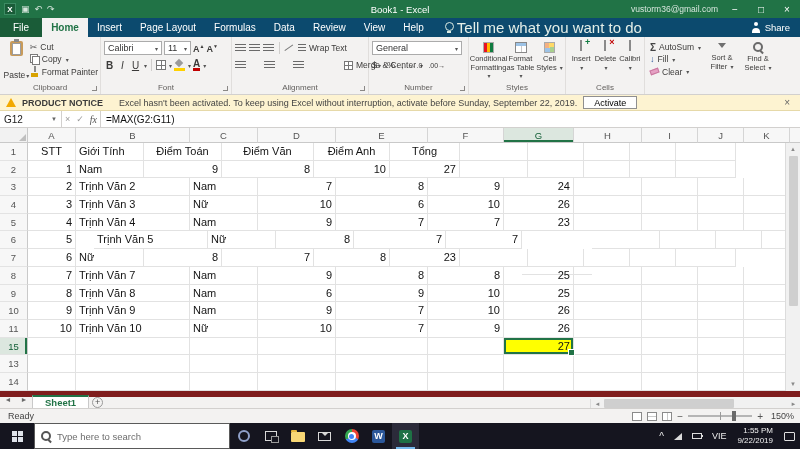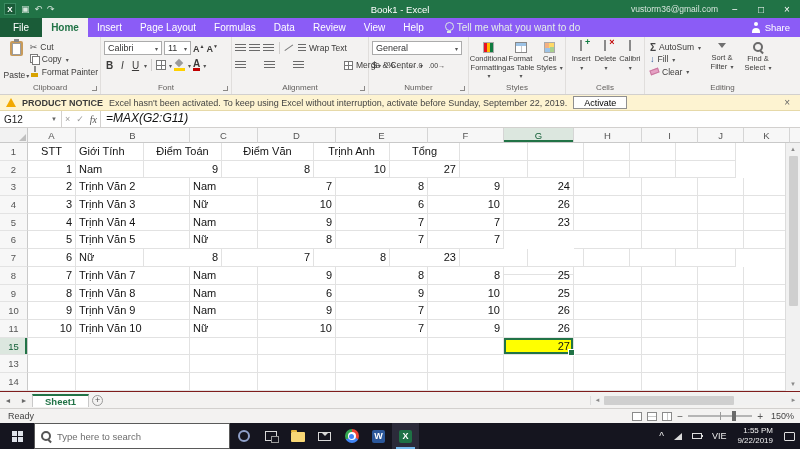--- a/index.html
+++ b/index.html
@@ -10,26 +10,26 @@
   .titlebar{height:18px;background:#217346;color:#fff;display:flex;align-items:center;position:relative;flex:none;}
   .tb-left{display:flex;align-items:center;gap:5px;padding-left:4px;z-index:2;}
   .xl-logo{width:12px;height:12px;background:#1a5c38;border:1px solid #3d8b63;color:#fff;font-size:8px;font-weight:bold;display:flex;align-items:center;justify-content:center;}
   .qat{font-size:9px;color:#d7e6dd;cursor:default;}
   .tb-title{position:absolute;left:0;right:0;text-align:center;font-size:9.5px;color:#fff;}
   .tb-right{margin-left:auto;display:flex;align-items:center;gap:8px;padding-right:4px;z-index:2;}
   .tb-email{font-size:8.5px;color:#d7e6dd;}
   .winbtn{font-size:10px;width:18px;text-align:center;color:#fff;}
 
   
-  .ribbontabs{height:19px;background:#8b5cf6;display:flex;align-items:stretch;flex:none;}
+  .ribbontabs{height:19px;background:#0c4a6e;display:flex;align-items:stretch;flex:none;}
   .filetab{padding:0 13px;line-height:19px;font-size:10px;color:#fff;background:#1a5c38;}
   .rtabs{display:flex;}
   .rtab{padding:0 9px;line-height:19px;font-size:10px;color:#fff;white-space:nowrap;}
   .rtab.active{background:#f3f2f1;color:#217346;font-weight:bold;}
-  .tellme{margin-left:12px;display:flex;align-items:center;gap:4px;color:#e4efe8;font-size:10px;white-space:nowrap;}
+  .tellme{margin-left:12px;display:flex;align-items:center;gap:4px;color:#e4efe8;font-size:15px;white-space:nowrap;}
   .sharebtn{margin-left:auto;display:flex;align-items:center;gap:4px;color:#fff;font-size:9.5px;padding-right:10px;}
 
   
   .ribbon{height:58px;background:#f3f2f1;border-bottom:1px solid #d2d0ce;display:flex;flex:none;overflow:hidden;}
   .grp{position:relative;border-right:1px solid #e0dedc;padding:2px 2px 13px 3px;flex:none;}
   .grp-l{position:absolute;bottom:0;left:0;right:0;height:12px;text-align:center;font-size:8px;color:#605e5c;line-height:11px;}
   .launch{position:absolute;right:3px;bottom:3px;width:5px;height:5px;border-right:1px solid #8a8886;border-bottom:1px solid #8a8886;}
   .dd{font-size:6px;color:#555;margin-left:1px;}
   .sbtn{display:flex;align-items:center;gap:3px;font-size:8.5px;color:#3b3a39;height:13px;white-space:nowrap;}
   .frow{display:flex;align-items:center;gap:2px;height:16px;margin-top:1px;}
@@ -82,33 +82,33 @@
   .i-bulb::before{content:"";position:absolute;top:0;left:0;width:7px;height:7px;border-radius:50%;border:1px solid #dcebe2;}
   .i-bulb::after{content:"";position:absolute;bottom:0;left:2px;width:4px;height:2px;background:#dcebe2;}
   .i-person{width:10px;height:11px;position:relative;}
   .i-person::before{content:"";position:absolute;left:3px;top:0;width:4px;height:4px;border-radius:50%;background:#fff;}
   .i-person::after{content:"";position:absolute;left:1px;bottom:0;width:8px;height:5px;border-radius:4px 4px 0 0;background:#fff;}
 
   
   .notice{height:16px;background:#fdf3d1;border-bottom:1px solid #e6d9a8;display:flex;align-items:center;gap:6px;padding:0 6px;font-size:9px;color:#444;flex:none;}
   .i-warn{width:0;height:0;border-left:5px solid transparent;border-right:5px solid transparent;border-bottom:9px solid #f2a900;flex:none;}
   .nbadge{font-weight:bold;color:#3b3b3b;white-space:nowrap;}
-  .nmsg{white-space:nowrap;overflow:hidden;}
+  .nmsg{white-space:nowrap;overflow:hidden;margin-left:10px;}
   .activate{border:1px solid #8f8f8f;background:#fefefe;padding:0 10px;font-size:9px;height:13px;line-height:12px;white-space:nowrap;}
   .nclose{margin-left:auto;color:#666;font-size:10px;padding:0 4px;}
 
   
   .fbar{height:17px;background:#fff;border-bottom:1px solid #d2d0ce;display:flex;align-items:stretch;flex:none;}
   .namebox{width:62px;border-right:1px solid #d2d0ce;display:flex;align-items:center;justify-content:space-between;padding:0 4px;font-size:10px;color:#222;}
   .nb-dd{font-size:6px;color:#666;}
   .fb-btns{display:flex;align-items:center;border-right:1px solid #d2d0ce;padding:0 3px;gap:6px;}
   .fbtn{font-size:9px;color:#9a9a9a;}
   .fbtn.fx{color:#555;font-size:10px;}
   .fbtn.fx i{font-style:italic;font-family:"Liberation Serif","DejaVu Serif",serif;}
-  .finput{flex:1;display:flex;align-items:flex-start;padding:0 5px;font-size:12px;color:#111;font-style:italic;}
+  .finput{flex:1;display:flex;align-items:center;padding:0 5px;font-size:10px;color:#111;}
 
   
   .gridwrap{flex:1;position:relative;overflow:hidden;background:#fff;}
   .colhdrs{display:flex;height:15px;background:#f7f7f7;}
   .corner{width:28px;height:15px;background:#f2f2f2;border-right:1px solid #c9c9c9;border-bottom:1px solid #c9c9c9;position:relative;flex:none;}
   .corner::after{content:"";position:absolute;right:1px;bottom:1px;border-left:7px solid transparent;border-bottom:7px solid #bfbfbf;}
   .chlist{display:flex;}
   .chdr{height:15px;border-right:1px solid #d5d5d5;border-bottom:1px solid #c9c9c9;text-align:center;font-size:9.5px;color:#555;line-height:15px;flex:none;background:#f7f7f7;}
   .chdr.sel{background:#dce7df;color:#0e5c33;box-shadow:inset 0 -2px 0 #217346;}
   .grow{display:flex;height:17.7px;}
@@ -117,21 +117,21 @@
   .cell{border-right:1px solid #e2e2e2;border-bottom:1px solid #e2e2e2;font-size:11px;color:#141414;line-height:16.7px;padding:0 3px;white-space:nowrap;overflow:hidden;flex:none;text-align:left;}
   .cell.ar{text-align:right;}.cell.ac{text-align:center;}.cell.al{text-align:left;}
   .cell.selcell{box-shadow:inset 0 0 0 2px #217346;position:relative;overflow:visible;z-index:1;}
   .cell.selcell::after{content:"";position:absolute;right:-2px;bottom:-2px;width:5px;height:5px;background:#217346;border:1px solid #fff;}
   .vscroll{position:absolute;top:15px;right:0;bottom:0;width:15px;background:#f1f1f1;border-left:1px solid #dcdcdc;display:flex;flex-direction:column;align-items:center;}
   .varrow{font-size:6px;color:#8a8a8a;height:13px;line-height:13px;}
   .vthumb{width:9px;height:150px;background:#cfcfcf;border-radius:1px;}
   .vspace{flex:1;}
 
   
-  .sheetbar{height:17px;background:#f3f2f1;border-top:1px solid #7f1d1d;display:flex;align-items:center;flex:none;}
+  .sheetbar{height:17px;background:#f3f2f1;border-top:6px solid #7f1d1d;display:flex;align-items:flex-end;flex:none;}
   .snav{width:16px;text-align:center;font-size:7px;color:#6a6a6a;line-height:17px;}
   .stab{background:#fff;border-left:1px solid #c9c9c9;border-right:1px solid #c9c9c9;border-top:2px solid #217346;color:#217346;font-weight:bold;font-size:9.5px;display:flex;align-items:center;padding:0 12px;}
   .addsheet{width:17px;display:flex;align-items:center;justify-content:center;}
   .addsheet span{width:11px;height:11px;border:1px solid #9a9a9a;border-radius:50%;font-size:9px;line-height:9px;text-align:center;color:#555;}
   .hspacer{flex:1;}
   .hscroll{width:210px;display:flex;align-items:center;background:#f1f1f1;border-left:1px solid #dcdcdc;}
   .harrow{font-size:6px;color:#8a8a8a;width:13px;text-align:center;}
   .htrack{flex:1;height:100%;display:flex;align-items:center;}
   .hthumb{width:130px;height:9px;background:#cfcfcf;border-radius:1px;}
 
@@ -379,21 +379,20 @@
           </div>
       </div>
       <div class="vbtn" style="width:36px">
         <span class="i-sortfilter"></span>
         <span class="vlabel"><span>Sort &amp; Filter</span> <span class="dd">▾</span></span>
       </div>
       <div class="vbtn" style="width:36px">
         <span class="i-mag"></span>
         <span class="vlabel"><span>Find &amp; Select</span> <span class="dd">▾</span></span>
       </div>
-      <div class="grp-l"><span>Editing</span></div>
     </div>
   </div>
 
   <div class="notice">
     <span class="i-warn"></span>
     <span class="nbadge">PRODUCT NOTICE</span>
     <span class="nmsg">Excel hasn't been activated. To keep using Excel without interruption, activate before Sunday, September 22, 2019.</span>
     <button class="activate">Activate</button>
     <span class="nclose">×</span>
   </div>
@@ -431,21 +430,21 @@
           <div class="chdr" style="width: 60px;">L</div>
         </div>
     </div>
     <div>
         <div class="grow">
           <div class="rhdr">1</div>
           <div class="cell ac" style="width: 48px;">STT</div>
           <div class="cell al" style="width: 68px;">Giới Tính</div>
           <div class="cell ac" style="width: 78px;">Điểm Toán</div>
           <div class="cell ac" style="width: 92px;">Điểm Văn</div>
-          <div class="cell ac" style="width: 76px;">Trịnh Anh</div>
+          <div class="cell ac" style="width: 76px;">Điểm Anh</div>
           <div class="cell ac" style="width: 70px;">Tổng</div>
           <div class="cell ac" style="width: 68px;"></div>
           <div class="cell ac" style="width: 56px;"></div>
           <div class="cell ac" style="width: 46px;"></div>
           <div class="cell ac" style="width: 46px;"></div>
           <div class="cell ac" style="width: 60px;"></div>
         </div>
         <div class="grow">
           <div class="rhdr">2</div>
           <div class="cell ar" style="width: 48px;">1</div>
@@ -501,21 +500,21 @@
           <div class="cell ar" style="width: 70px;">23</div>
           <div class="cell" style="width: 68px;"></div>
           <div class="cell" style="width: 56px;"></div>
           <div class="cell" style="width: 46px;"></div>
           <div class="cell" style="width: 46px;"></div>
           <div class="cell" style="width: 60px;"></div>
         </div>
         <div class="grow">
           <div class="rhdr">6</div>
           <div class="cell ar" style="width: 48px;">5</div>
-          <div class="cell" style="width: 114px;">Trịnh Văn 5</div>
+          <div class="cell" style="width: 114px; margin-left: 18px;">Trịnh Văn 5</div>
           <div class="cell" style="width: 68px;">Nữ</div>
           <div class="cell ar" style="width: 78px;">8</div>
           <div class="cell ar" style="width: 92px;">7</div>
           <div class="cell ar" style="width: 76px;">7</div>
           <div class="cell ar" style="width: 70px; margin-top: 43px;">22</div>
           <div class="cell" style="width: 68px;"></div>
           <div class="cell" style="width: 56px;"></div>
           <div class="cell" style="width: 46px;"></div>
           <div class="cell" style="width: 46px;"></div>
           <div class="cell" style="width: 60px;"></div>

